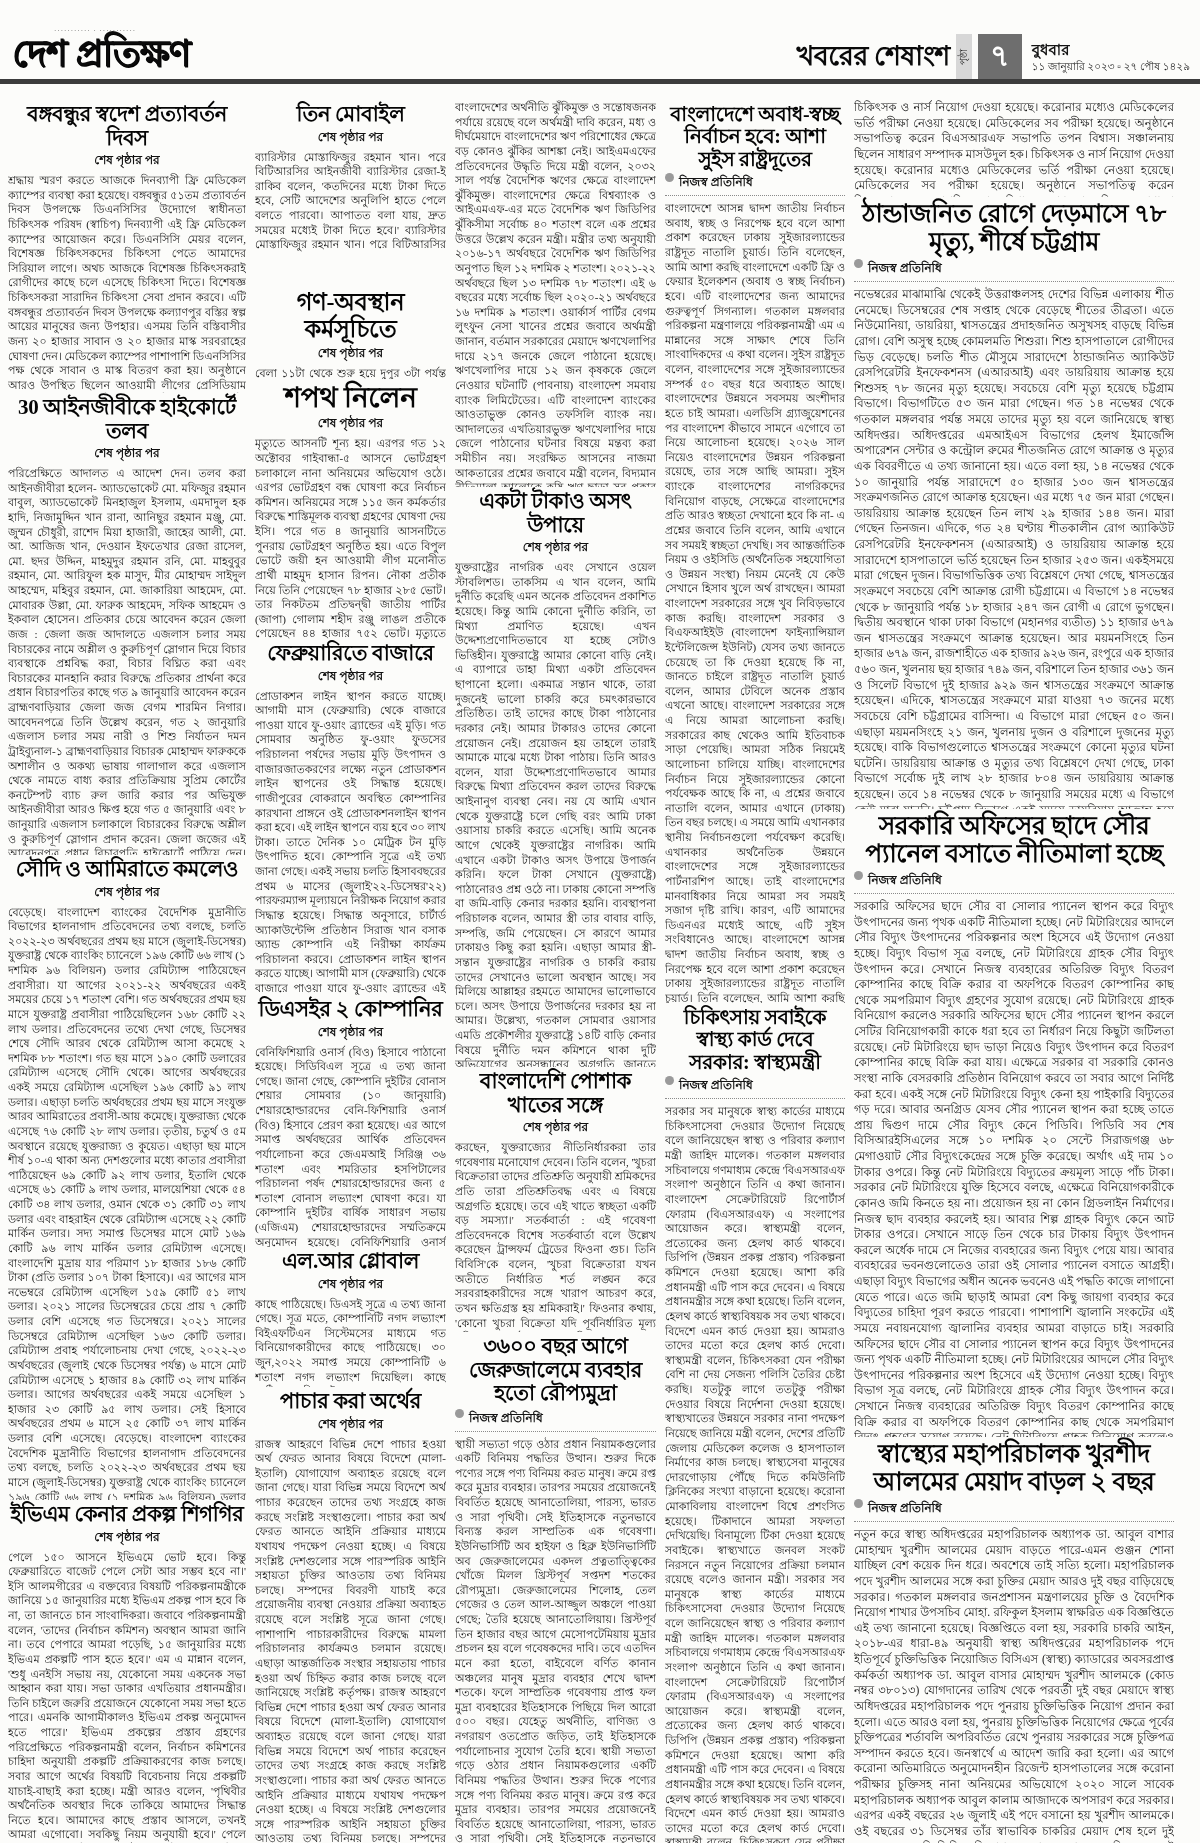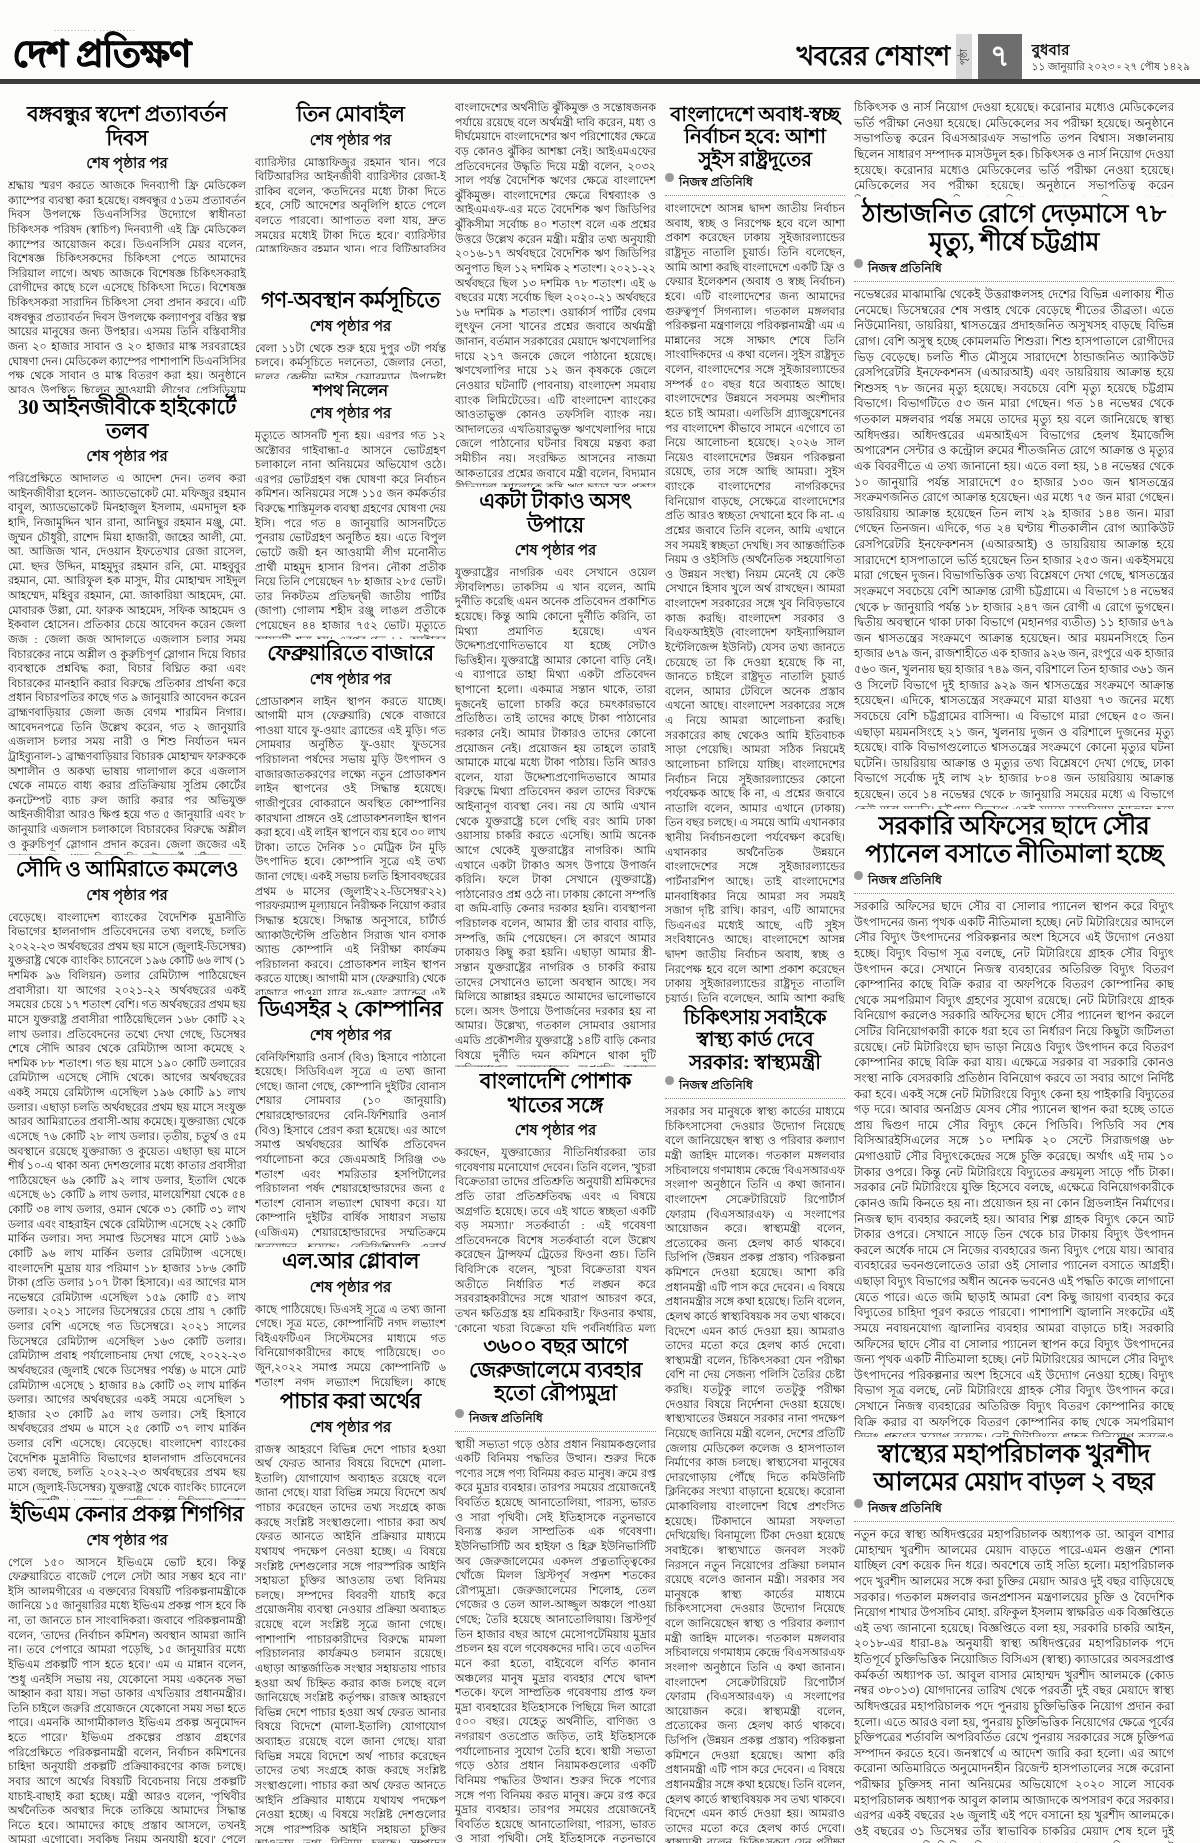--- a/index.html
+++ b/index.html
@@ -35,21 +35,21 @@
   .hdr-rule{position:absolute; left:0; right:0; bottom:0; height:5px; background:#3c3c3c;}
   
   .content{display:flex; gap:9px; padding:16px 6px 0 8px;}
   .col{flex:0 0 auto;}
   .article{overflow:hidden; position:relative; margin-bottom:0;}
   .article h2{
     margin:3px 0 1px 0; text-align:center; font-weight:800; line-height:1.12;
     color:#050505; letter-spacing:-0.3px;
   }
   .continued{
-    text-align:center; font-weight:700; font-size:15px; margin:0 0 2px 0; color:#111;
+    text-align:center; font-weight:700; font-size:12px; margin:0 0 2px 0; color:#111;
   }
   .byline{
     display:flex; align-items:flex-start; gap:5px; font-weight:700; font-size:12px;
     margin:3px 0 1px 0;
   }
   .byline .dot{width:9px; height:9px; border-radius:50%; background:#9a9a9a; display:inline-block;}
   .byline-rule{border-bottom:1.5px dotted #8a8a8a; margin:2px 0 5px 0;}
   .body-text{
     font-size:11px; line-height:1.33; text-align:justify; color:#171717;
     word-break:break-word;
@@ -101,26 +101,26 @@
           <div class="body-text">পেলে ১৫০ আসনে ইভিএমে ভোট হবে। কিন্তু ফেব্রুয়ারিতে বাজেট পেলে সেটা আর সম্ভব হবে না।' ইসি আলমগীরের এ বক্তব্যের বিষয়টি পরিকল্পনামন্ত্রীকে জানিয়ে ১৫ জানুয়ারির মধ্যে ইভিএম প্রকল্প পাস হবে কি না, তা জানতে চান সাংবাদিকরা। জবাবে পরিকল্পনামন্ত্রী বলেন, 'তাদের (নির্বাচন কমিশন) অবস্থান আমরা জানি না। তবে পেপারে আমরা পড়েছি, ১৫ জানুয়ারির মধ্যে ইভিএম প্রকল্পটি পাস হতে হবে।' এম এ মান্নান বলেন, 'শুধু এনইসি সভায় নয়, যেকোনো সময় একনেক সভা আহ্বান করা যায়। সভা ডাকার এখতিয়ার প্রধানমন্ত্রীর। তিনি চাইলে জরুরি প্রয়োজনে যেকোনো সময় সভা হতে পারে। এমনকি আগামীকালও ইভিএম প্রকল্প অনুমোদন হতে পারে।' ইভিএম প্রকল্পের প্রস্তাব গ্রহণের পরিপ্রেক্ষিতে পরিকল্পনামন্ত্রী বলেন, নির্বাচন কমিশনের চাহিদা অনুযায়ী প্রকল্পটি প্রক্রিয়াকরণের কাজ চলছে। সবার আগে অর্থের বিষয়টি বিবেচনায় নিয়ে প্রকল্পটি যাচাই-বাছাই করা হচ্ছে। মন্ত্রী আরও বলেন, 'পৃথিবীর অর্থনৈতিক অবস্থার দিকে তাকিয়ে আমাদের সিদ্ধান্ত নিতে হবে। আমাদের কাছে প্রস্তাব আসলে, তখনই আমরা এগোবো। সবকিছু নিয়ম অনুযায়ী হবে।' পেলে ১৫০ আসনে ইভিএমে ভোট হবে। কিন্তু ফেব্রুয়ারিতে বাজেট পেলে সেটা আর সম্ভব হবে না।' ইসি আলমগীরের এ বক্তব্যের বিষয়টি পরিকল্পনামন্ত্রীকে জানিয়ে ১৫ জানুয়ারির মধ্যে ইভিএম প্রকল্প পাস হবে কি না, তা জানতে চান সাংবাদিকরা। জবাবে পরিকল্পনামন্ত্রী বলেন, 'তাদের (নির্বাচন কমিশন) অবস্থান আমরা জানি না। তবে পেপারে আমরা পড়েছি, ১৫ জানুয়ারির মধ্যে ইভিএম প্রকল্পটি পাস হতে হবে।' এম এ মান্নান বলেন, 'শুধু এনইসি সভায় নয়, যেকোনো সময় একনেক সভা আহ্বান করা যায়। সভা ডাকার এখতিয়ার প্রধানমন্ত্রীর। তিনি চাইলে জরুরি প্রয়োজনে যেকোনো সময় সভা হতে পারে। এমনকি আগামীকালও ইভিএম প্রকল্প অনুমোদন হতে পারে।' ইভিএম প্রকল্পের প্রস্তাব গ্রহণের পরিপ্রেক্ষিতে পরিকল্পনামন্ত্রী বলেন, নির্বাচন কমিশনের চাহিদা অনুযায়ী প্রকল্পটি প্রক্রিয়াকরণের কাজ চলছে। সবার আগে অর্থের বিষয়টি বিবেচনায় নিয়ে প্রকল্পটি যাচাই-বাছাই করা হচ্ছে। মন্ত্রী আরও বলেন, 'পৃথিবীর অর্থনৈতিক অবস্থার দিকে তাকিয়ে আমাদের সিদ্ধান্ত নিতে হবে। আমাদের কাছে প্রস্তাব আসলে, তখনই আমরা এগোবো। সবকিছু নিয়ম অনুযায়ী হবে।' পেলে ১৫০ আসনে ইভিএমে ভোট হবে। কিন্তু ফেব্রুয়ারিতে বাজেট পেলে সেটা আর সম্ভব হবে না।' ইসি আলমগীরের এ বক্তব্যের বিষয়টি পরিকল্পনামন্ত্রীকে জানিয়ে ১৫ জানুয়ারির মধ্যে ইভিএম প্রকল্প পাস হবে কি না, তা জানতে চান সাংবাদিকরা। জবাবে পরিকল্পনামন্ত্রী বলেন, 'তাদের (নির্বাচন কমিশন) অবস্থান আমরা জানি না। তবে পেপারে আমরা পড়েছি, ১৫ জানুয়ারির মধ্যে ইভিএম প্রকল্পটি পাস হতে হবে।' এম এ মান্নান বলেন, 'শুধু এনইসি সভায় নয়, যেকোনো সময় একনেক সভা আহ্বান করা যায়। সভা ডাকার এখতিয়ার প্রধানমন্ত্রীর। তিনি চাইলে জরুরি প্রয়োজনে যেকোনো সময় সভা হতে পারে। এমনকি আগামীকালও ইভিএম প্রকল্প অনুমোদন হতে পারে।' ইভিএম প্রকল্পের প্রস্তাব গ্রহণের পরিপ্রেক্ষিতে পরিকল্পনামন্ত্রী বলেন, নির্বাচন কমিশনের চাহিদা অনুযায়ী প্রকল্পটি প্রক্রিয়াকরণের কাজ চলছে। সবার আগে অর্থের বিষয়টি বিবেচনায় নিয়ে প্রকল্পটি যাচাই-বাছাই করা হচ্ছে। মন্ত্রী আরও বলেন, 'পৃথিবীর অর্থনৈতিক অবস্থার দিকে তাকিয়ে আমাদের সিদ্ধান্ত নিতে হবে। আমাদের কাছে প্রস্তাব আসলে, তখনই আমরা এগোবো। সবকিছু নিয়ম অনুযায়ী হবে।' পেলে ১৫০ আসনে ইভিএমে ভোট হবে। কিন্তু ফেব্রুয়ারিতে বাজেট পেলে সেটা আর সম্ভব হবে না।' ইসি আলমগীরের এ বক্তব্যের বিষয়টি পরিকল্পনামন্ত্রীকে জানিয়ে ১৫ জানুয়ারির মধ্যে ইভিএম প্রকল্প পাস হবে কি না, তা জানতে চান সাংবাদিকরা। জবাবে পরিকল্পনামন্ত্রী বলেন, 'তাদের (নির্বাচন কমিশন) অবস্থান আমরা জানি না। তবে পেপারে আমরা পড়েছি, ১৫ জানুয়ারির মধ্যে ইভিএম প্রকল্পটি পাস হতে হবে।' এম এ মান্নান বলেন, 'শুধু এনইসি সভায় নয়, যেকোনো সময় একনেক সভা আহ্বান করা যায়। সভা ডাকার এখতিয়ার প্রধানমন্ত্রীর। তিনি চাইলে জরুরি প্রয়োজনে যেকোনো সময় সভা হতে পারে। এমনকি আগামীকালও ইভিএম প্রকল্প অনুমোদন হতে পারে।' ইভিএম প্রকল্পের প্রস্তাব গ্রহণের পরিপ্রেক্ষিতে পরিকল্পনামন্ত্রী বলেন, নির্বাচন কমিশনের চাহিদা অনুযায়ী প্রকল্পটি প্রক্রিয়াকরণের কাজ চলছে। সবার আগে অর্থের বিষয়টি বিবেচনায় নিয়ে প্রকল্পটি যাচাই-বাছাই করা হচ্ছে। মন্ত্রী আরও বলেন, 'পৃথিবীর অর্থনৈতিক অবস্থার দিকে তাকিয়ে আমাদের সিদ্ধান্ত নিতে হবে। আমাদের কাছে প্রস্তাব আসলে, তখনই আমরা এগোবো। সবকিছু নিয়ম অনুযায়ী হবে।' পেলে ১৫০ আসনে ইভিএমে ভোট হবে। কিন্তু ফেব্রুয়ারিতে বাজেট পেলে সেটা আর সম্ভব হবে না।' ইসি আলমগীরের এ বক্তব্যের বিষয়টি পরিকল্পনামন্ত্রীকে জানিয়ে ১৫ জানুয়ারির মধ্যে ইভিএম প্রকল্প পাস হবে কি না, তা জানতে চান সাংবাদিকরা। জবাবে পরিকল্পনামন্ত্রী বলেন, 'তাদের (নির্বাচন কমিশন) অবস্থান আমরা জানি না। তবে পেপারে আমরা পড়েছি, ১৫ জানুয়ারির মধ্যে ইভিএম প্রকল্পটি পাস হতে হবে।' এম এ মান্নান বলেন, 'শুধু এনইসি সভায় নয়, যেকোনো সময় একনেক সভা আহ্বান করা যায়। সভা ডাকার এখতিয়ার প্রধানমন্ত্রীর। তিনি চাইলে জরুরি প্রয়োজনে যেকোনো সময় সভা হতে পারে। এমনকি আগামীকালও ইভিএম প্রকল্প অনুমোদন হতে পারে।' ইভিএম প্রকল্পের প্রস্তাব গ্রহণের পরিপ্রেক্ষিতে পরিকল্পনামন্ত্রী বলেন, নির্বাচন কমিশনের চাহিদা অনুযায়ী প্রকল্পটি প্রক্রিয়াকরণের কাজ চলছে। সবার আগে অর্থের বিষয়টি বিবেচনায় নিয়ে প্রকল্পটি যাচাই-বাছাই করা হচ্ছে। মন্ত্রী আরও বলেন, 'পৃথিবীর অর্থনৈতিক অবস্থার দিকে তাকিয়ে আমাদের সিদ্ধান্ত নিতে হবে। আমাদের কাছে প্রস্তাব আসলে, তখনই আমরা এগোবো। সবকিছু নিয়ম অনুযায়ী হবে।' পেলে ১৫০ আসনে ইভিএমে ভোট হবে। কিন্তু ফেব্রুয়ারিতে বাজেট পেলে সেটা আর সম্ভব হবে না।' ইসি আলমগীরের এ বক্তব্যের বিষয়টি পরিকল্পনামন্ত্রীকে জানিয়ে ১৫ জানুয়ারির মধ্যে ইভিএম প্রকল্প পাস হবে কি না, তা জানতে চান সাংবাদিকরা। জবাবে পরিকল্পনামন্ত্রী বলেন, 'তাদের (নির্বাচন কমিশন) অবস্থান আমরা জানি না। তবে পেপারে আমরা পড়েছি, ১৫ জানুয়ারির মধ্যে ইভিএম প্রকল্পটি পাস হতে হবে।' এম এ মান্নান বলেন, 'শুধু এনইসি সভায় নয়, যেকোনো সময় একনেক সভা আহ্বান করা যায়। সভা ডাকার এখতিয়ার প্রধানমন্ত্রীর। তিনি চাইলে জরুরি প্রয়োজনে যেকোনো সময় সভা হতে পারে। এমনকি আগামীকালও ইভিএম প্রকল্প অনুমোদন হতে পারে।' ইভিএম প্রকল্পের প্রস্তাব গ্রহণের পরিপ্রেক্ষিতে পরিকল্পনামন্ত্রী বলেন, নির্বাচন কমিশনের চাহিদা অনুযায়ী প্রকল্পটি প্রক্রিয়াকরণের কাজ চলছে। সবার আগে অর্থের বিষয়টি বিবেচনায় নিয়ে প্রকল্পটি যাচাই-বাছাই করা হচ্ছে। মন্ত্রী আরও বলেন, 'পৃথিবীর অর্থনৈতিক অবস্থার দিকে তাকিয়ে আমাদের সিদ্ধান্ত নিতে হবে। আমাদের কাছে প্রস্তাব আসলে, তখনই আমরা এগোবো। সবকিছু নিয়ম অনুযায়ী হবে।' পেলে ১৫০ আসনে ইভিএমে ভোট হবে। কিন্তু ফেব্রুয়ারিতে বাজেট পেলে সেটা আর সম্ভব হবে না।' ইসি আলমগীরের এ বক্তব্যের বিষয়টি পরিকল্পনামন্ত্রীকে জানিয়ে ১৫ জানুয়ারির মধ্যে ইভিএম প্রকল্প পাস হবে কি না, তা জানতে চান সাংবাদিকরা। জবাবে পরিকল্পনামন্ত্রী বলেন, 'তাদের (নির্বাচন কমিশন) অবস্থান আমরা জানি না। তবে পেপারে আমরা পড়েছি, ১৫ জানুয়ারির মধ্যে ইভিএম প্রকল্পটি পাস হতে হবে।' এম এ মান্নান বলেন, 'শুধু এনইসি সভায় নয়, যেকোনো সময় একনেক সভা আহ্বান করা যায়। সভা ডাকার এখতিয়ার প্রধানমন্ত্রীর। তিনি চাইলে জরুরি প্রয়োজনে যেকোনো সময় সভা হতে পারে। এমনকি আগামীকালও ইভিএম প্রকল্প অনুমোদন হতে পারে।' ইভিএম প্রকল্পের প্রস্তাব গ্রহণের পরিপ্রেক্ষিতে পরিকল্পনামন্ত্রী বলেন, নির্বাচন কমিশনের চাহিদা অনুযায়ী প্রকল্পটি প্রক্রিয়াকরণের কাজ চলছে। সবার আগে অর্থের বিষয়টি বিবেচনায় নিয়ে প্রকল্পটি যাচাই-বাছাই করা হচ্ছে। মন্ত্রী আরও বলেন, 'পৃথিবীর অর্থনৈতিক অবস্থার দিকে তাকিয়ে আমাদের সিদ্ধান্ত নিতে হবে। আমাদের কাছে প্রস্তাব আসলে, তখনই আমরা এগোবো। সবকিছু নিয়ম অনুযায়ী হবে।'</div>
         </div>
       </div>
       <div class="col" style="width: 191px;">
         <div class="article" style="height: 152px;">
           <h2 style="font-size: 21px;">তিন মোবাইল</h2>
           <div class="continued">শেষ পৃষ্ঠার পর</div>
           <div class="body-text">ব্যারিস্টার মোস্তাফিজুর রহমান খান। পরে বিটিআরসির আইনজীবী ব্যারিস্টার রেজা-ই রাকিব বলেন, 'কতদিনের মধ্যে টাকা দিতে হবে, সেটি আদেশের অনুলিপি হাতে পেলে বলতে পারবো। আপাতত বলা যায়, দ্রুত সময়ের মধ্যেই টাকা দিতে হবে।' ব্যারিস্টার মোস্তাফিজুর রহমান খান। পরে বিটিআরসির আইনজীবী ব্যারিস্টার রেজা-ই রাকিব বলেন, 'কতদিনের মধ্যে টাকা দিতে হবে, সেটি আদেশের অনুলিপি হাতে পেলে বলতে পারবো। আপাতত বলা যায়, দ্রুত সময়ের মধ্যেই টাকা দিতে হবে।' ব্যারিস্টার মোস্তাফিজুর রহমান খান। পরে বিটিআরসির আইনজীবী ব্যারিস্টার রেজা-ই রাকিব বলেন, 'কতদিনের মধ্যে টাকা দিতে হবে, সেটি আদেশের অনুলিপি হাতে পেলে বলতে পারবো। আপাতত বলা যায়, দ্রুত সময়ের মধ্যেই টাকা দিতে হবে।' ব্যারিস্টার মোস্তাফিজুর রহমান খান। পরে বিটিআরসির আইনজীবী ব্যারিস্টার রেজা-ই রাকিব বলেন, 'কতদিনের মধ্যে টাকা দিতে হবে, সেটি আদেশের অনুলিপি হাতে পেলে বলতে পারবো। আপাতত বলা যায়, দ্রুত সময়ের মধ্যেই টাকা দিতে হবে।' ব্যারিস্টার মোস্তাফিজুর রহমান খান। পরে বিটিআরসির আইনজীবী ব্যারিস্টার রেজা-ই রাকিব বলেন, 'কতদিনের মধ্যে টাকা দিতে হবে, সেটি আদেশের অনুলিপি হাতে পেলে বলতে পারবো। আপাতত বলা যায়, দ্রুত সময়ের মধ্যেই টাকা দিতে হবে।' ব্যারিস্টার মোস্তাফিজুর রহমান খান। পরে বিটিআরসির আইনজীবী ব্যারিস্টার রেজা-ই রাকিব বলেন, 'কতদিনের মধ্যে টাকা দিতে হবে, সেটি আদেশের অনুলিপি হাতে পেলে বলতে পারবো। আপাতত বলা যায়, দ্রুত সময়ের মধ্যেই টাকা দিতে হবে।' ব্যারিস্টার মোস্তাফিজুর রহমান খান। পরে বিটিআরসির আইনজীবী ব্যারিস্টার রেজা-ই রাকিব বলেন, 'কতদিনের মধ্যে টাকা দিতে হবে, সেটি আদেশের অনুলিপি হাতে পেলে বলতে পারবো। আপাতত বলা যায়, দ্রুত সময়ের মধ্যেই টাকা দিতে হবে।'</div>
         </div>
         <div class="article" style="height: 127px;">
-          <h2 style="font-size: 21px; margin-top: 37px;">গণ-অবস্থান কর্মসূচিতে</h2>
+          <h2 style="font-size: 24px; margin-top: 37px;">গণ-অবস্থান কর্মসূচিতে</h2>
           <div class="continued">শেষ পৃষ্ঠার পর</div>
           <div class="body-text">বেলা ১১টা থেকে শুরু হয়ে দুপুর ৩টা পর্যন্ত চলবে। কর্মসূচিতে দলনেতা, জেলার নেতা, দলের কেন্দ্রীয় ভাইস চেয়ারম্যান, উপদেষ্টা কাউন্সিলের সদস্য ও যুগ্ম-মহাসচিবসহ সব পর্যায়ের নেতারা অংশ নেবেন। বেলা ১১টা থেকে শুরু হয়ে দুপুর ৩টা পর্যন্ত চলবে। কর্মসূচিতে দলনেতা, জেলার নেতা, দলের কেন্দ্রীয় ভাইস চেয়ারম্যান, উপদেষ্টা কাউন্সিলের সদস্য ও যুগ্ম-মহাসচিবসহ সব পর্যায়ের নেতারা অংশ নেবেন। বেলা ১১টা থেকে শুরু হয়ে দুপুর ৩টা পর্যন্ত চলবে। কর্মসূচিতে দলনেতা, জেলার নেতা, দলের কেন্দ্রীয় ভাইস চেয়ারম্যান, উপদেষ্টা কাউন্সিলের সদস্য ও যুগ্ম-মহাসচিবসহ সব পর্যায়ের নেতারা অংশ নেবেন। বেলা ১১টা থেকে শুরু হয়ে দুপুর ৩টা পর্যন্ত চলবে। কর্মসূচিতে দলনেতা, জেলার নেতা, দলের কেন্দ্রীয় ভাইস চেয়ারম্যান, উপদেষ্টা কাউন্সিলের সদস্য ও যুগ্ম-মহাসচিবসহ সব পর্যায়ের নেতারা অংশ নেবেন। বেলা ১১টা থেকে শুরু হয়ে দুপুর ৩টা পর্যন্ত চলবে। কর্মসূচিতে দলনেতা, জেলার নেতা, দলের কেন্দ্রীয় ভাইস চেয়ারম্যান, উপদেষ্টা কাউন্সিলের সদস্য ও যুগ্ম-মহাসচিবসহ সব পর্যায়ের নেতারা অংশ নেবেন। বেলা ১১টা থেকে শুরু হয়ে দুপুর ৩টা পর্যন্ত চলবে। কর্মসূচিতে দলনেতা, জেলার নেতা, দলের কেন্দ্রীয় ভাইস চেয়ারম্যান, উপদেষ্টা কাউন্সিলের সদস্য ও যুগ্ম-মহাসচিবসহ সব পর্যায়ের নেতারা অংশ নেবেন। বেলা ১১টা থেকে শুরু হয়ে দুপুর ৩টা পর্যন্ত চলবে। কর্মসূচিতে দলনেতা, জেলার নেতা, দলের কেন্দ্রীয় ভাইস চেয়ারম্যান, উপদেষ্টা কাউন্সিলের সদস্য ও যুগ্ম-মহাসচিবসহ সব পর্যায়ের নেতারা অংশ নেবেন।</div>
         </div>
         <div class="article" style="height: 260px;">
-          <h2 style="font-size: 16px;">শপথ নিলেন</h2>
+          <h2 style="font-size: 28px;">শপথ নিলেন</h2>
           <div class="continued">শেষ পৃষ্ঠার পর</div>
           <div class="body-text">মৃত্যুতে আসনটি শূন্য হয়। এরপর গত ১২ অক্টোবর গাইবান্ধা-৫ আসনে ভোটগ্রহণ চলাকালে নানা অনিয়মের অভিযোগ ওঠে। এরপর ভোটগ্রহণ বন্ধ ঘোষণা করে নির্বাচন কমিশন। অনিয়মের সঙ্গে ১১৫ জন কর্মকর্তার বিরুদ্ধে শাস্তিমূলক ব্যবস্থা গ্রহণের ঘোষণা দেয় ইসি। পরে গত ৪ জানুয়ারি আসনটিতে পুনরায় ভোটগ্রহণ অনুষ্ঠিত হয়। এতে বিপুল ভোটে জয়ী হন আওয়ামী লীগ মনোনীত প্রার্থী মাহমুদ হাসান রিপন। নৌকা প্রতীক নিয়ে তিনি পেয়েছেন ৭৮ হাজার ২৮৫ ভোট। তার নিকটতম প্রতিদ্বন্দ্বী জাতীয় পার্টির (জাপা) গোলাম শহীদ রঞ্জু লাঙল প্রতীকে পেয়েছেন ৪৪ হাজার ৭৫২ ভোট। মৃত্যুতে আসনটি শূন্য হয়। এরপর গত ১২ অক্টোবর গাইবান্ধা-৫ আসনে ভোটগ্রহণ চলাকালে নানা অনিয়মের অভিযোগ ওঠে। এরপর ভোটগ্রহণ বন্ধ ঘোষণা করে নির্বাচন কমিশন। অনিয়মের সঙ্গে ১১৫ জন কর্মকর্তার বিরুদ্ধে শাস্তিমূলক ব্যবস্থা গ্রহণের ঘোষণা দেয় ইসি। পরে গত ৪ জানুয়ারি আসনটিতে পুনরায় ভোটগ্রহণ অনুষ্ঠিত হয়। এতে বিপুল ভোটে জয়ী হন আওয়ামী লীগ মনোনীত প্রার্থী মাহমুদ হাসান রিপন। নৌকা প্রতীক নিয়ে তিনি পেয়েছেন ৭৮ হাজার ২৮৫ ভোট। তার নিকটতম প্রতিদ্বন্দ্বী জাতীয় পার্টির (জাপা) গোলাম শহীদ রঞ্জু লাঙল প্রতীকে পেয়েছেন ৪৪ হাজার ৭৫২ ভোট। মৃত্যুতে আসনটি শূন্য হয়। এরপর গত ১২ অক্টোবর গাইবান্ধা-৫ আসনে ভোটগ্রহণ চলাকালে নানা অনিয়মের অভিযোগ ওঠে। এরপর ভোটগ্রহণ বন্ধ ঘোষণা করে নির্বাচন কমিশন। অনিয়মের সঙ্গে ১১৫ জন কর্মকর্তার বিরুদ্ধে শাস্তিমূলক ব্যবস্থা গ্রহণের ঘোষণা দেয় ইসি। পরে গত ৪ জানুয়ারি আসনটিতে পুনরায় ভোটগ্রহণ অনুষ্ঠিত হয়। এতে বিপুল ভোটে জয়ী হন আওয়ামী লীগ মনোনীত প্রার্থী মাহমুদ হাসান রিপন। নৌকা প্রতীক নিয়ে তিনি পেয়েছেন ৭৮ হাজার ২৮৫ ভোট। তার নিকটতম প্রতিদ্বন্দ্বী জাতীয় পার্টির (জাপা) গোলাম শহীদ রঞ্জু লাঙল প্রতীকে পেয়েছেন ৪৪ হাজার ৭৫২ ভোট। মৃত্যুতে আসনটি শূন্য হয়। এরপর গত ১২ অক্টোবর গাইবান্ধা-৫ আসনে ভোটগ্রহণ চলাকালে নানা অনিয়মের অভিযোগ ওঠে। এরপর ভোটগ্রহণ বন্ধ ঘোষণা করে নির্বাচন কমিশন। অনিয়মের সঙ্গে ১১৫ জন কর্মকর্তার বিরুদ্ধে শাস্তিমূলক ব্যবস্থা গ্রহণের ঘোষণা দেয় ইসি। পরে গত ৪ জানুয়ারি আসনটিতে পুনরায় ভোটগ্রহণ অনুষ্ঠিত হয়। এতে বিপুল ভোটে জয়ী হন আওয়ামী লীগ মনোনীত প্রার্থী মাহমুদ হাসান রিপন। নৌকা প্রতীক নিয়ে তিনি পেয়েছেন ৭৮ হাজার ২৮৫ ভোট। তার নিকটতম প্রতিদ্বন্দ্বী জাতীয় পার্টির (জাপা) গোলাম শহীদ রঞ্জু লাঙল প্রতীকে পেয়েছেন ৪৪ হাজার ৭৫২ ভোট। মৃত্যুতে আসনটি শূন্য হয়। এরপর গত ১২ অক্টোবর গাইবান্ধা-৫ আসনে ভোটগ্রহণ চলাকালে নানা অনিয়মের অভিযোগ ওঠে। এরপর ভোটগ্রহণ বন্ধ ঘোষণা করে নির্বাচন কমিশন। অনিয়মের সঙ্গে ১১৫ জন কর্মকর্তার বিরুদ্ধে শাস্তিমূলক ব্যবস্থা গ্রহণের ঘোষণা দেয় ইসি। পরে গত ৪ জানুয়ারি আসনটিতে পুনরায় ভোটগ্রহণ অনুষ্ঠিত হয়। এতে বিপুল ভোটে জয়ী হন আওয়ামী লীগ মনোনীত প্রার্থী মাহমুদ হাসান রিপন। নৌকা প্রতীক নিয়ে তিনি পেয়েছেন ৭৮ হাজার ২৮৫ ভোট। তার নিকটতম প্রতিদ্বন্দ্বী জাতীয় পার্টির (জাপা) গোলাম শহীদ রঞ্জু লাঙল প্রতীকে পেয়েছেন ৪৪ হাজার ৭৫২ ভোট। মৃত্যুতে আসনটি শূন্য হয়। এরপর গত ১২ অক্টোবর গাইবান্ধা-৫ আসনে ভোটগ্রহণ চলাকালে নানা অনিয়মের অভিযোগ ওঠে। এরপর ভোটগ্রহণ বন্ধ ঘোষণা করে নির্বাচন কমিশন। অনিয়মের সঙ্গে ১১৫ জন কর্মকর্তার বিরুদ্ধে শাস্তিমূলক ব্যবস্থা গ্রহণের ঘোষণা দেয় ইসি। পরে গত ৪ জানুয়ারি আসনটিতে পুনরায় ভোটগ্রহণ অনুষ্ঠিত হয়। এতে বিপুল ভোটে জয়ী হন আওয়ামী লীগ মনোনীত প্রার্থী মাহমুদ হাসান রিপন। নৌকা প্রতীক নিয়ে তিনি পেয়েছেন ৭৮ হাজার ২৮৫ ভোট। তার নিকটতম প্রতিদ্বন্দ্বী জাতীয় পার্টির (জাপা) গোলাম শহীদ রঞ্জু লাঙল প্রতীকে পেয়েছেন ৪৪ হাজার ৭৫২ ভোট। মৃত্যুতে আসনটি শূন্য হয়। এরপর গত ১২ অক্টোবর গাইবান্ধা-৫ আসনে ভোটগ্রহণ চলাকালে নানা অনিয়মের অভিযোগ ওঠে। এরপর ভোটগ্রহণ বন্ধ ঘোষণা করে নির্বাচন কমিশন। অনিয়মের সঙ্গে ১১৫ জন কর্মকর্তার বিরুদ্ধে শাস্তিমূলক ব্যবস্থা গ্রহণের ঘোষণা দেয় ইসি। পরে গত ৪ জানুয়ারি আসনটিতে পুনরায় ভোটগ্রহণ অনুষ্ঠিত হয়। এতে বিপুল ভোটে জয়ী হন আওয়ামী লীগ মনোনীত প্রার্থী মাহমুদ হাসান রিপন। নৌকা প্রতীক নিয়ে তিনি পেয়েছেন ৭৮ হাজার ২৮৫ ভোট। তার নিকটতম প্রতিদ্বন্দ্বী জাতীয় পার্টির (জাপা) গোলাম শহীদ রঞ্জু লাঙল প্রতীকে পেয়েছেন ৪৪ হাজার ৭৫২ ভোট।</div>
         </div>
         <div class="article" style="height: 356px;">
           <h2 style="font-size: 21px;">ফেব্রুয়ারিতে বাজারে</h2>
           <div class="continued">শেষ পৃষ্ঠার পর</div>
           <div class="body-text">প্রোডাকশন লাইন স্থাপন করতে যাচ্ছে। আগামী মাস (ফেব্রুয়ারি) থেকে বাজারে পাওয়া যাবে ফু-ওয়াং ব্র্যান্ডের এই মুড়ি। গত সোমবার অনুষ্ঠিত ফু-ওয়াং ফুডসের পরিচালনা পর্ষদের সভায় মুড়ি উৎপাদন ও বাজারজাতকরণের লক্ষ্যে নতুন প্রোডাকশন লাইন স্থাপনের ওই সিদ্ধান্ত হয়েছে। গাজীপুরের বোকরানে অবস্থিত কোম্পানির কারখানা প্রাঙ্গনে ওই প্রোডাকশনলাইন স্থাপন করা হবে। এই লাইন স্থাপনে ব্যয় হবে ৩০ লাখ টাকা। তাতে দৈনিক ১০ মেট্রিক টন মুড়ি উৎপাদিত হবে। কোম্পানি সূত্রে এই তথ্য জানা গেছে। একই সভায় চলতি হিসাববছরের প্রথম ৬ মাসের (জুলাই'২২-ডিসেম্বর'২২) পারফরম্যান্স মূল্যায়নে নিরীক্ষক নিয়োগ করার সিদ্ধান্ত হয়েছে। সিদ্ধান্ত অনুসারে, চার্টার্ড অ্যাকাউন্টেন্সি প্রতিষ্ঠান সিরাজ খান বসাক অ্যান্ড কোম্পানি এই নিরীক্ষা কার্যক্রম পরিচালনা করবে। প্রোডাকশন লাইন স্থাপন করতে যাচ্ছে। আগামী মাস (ফেব্রুয়ারি) থেকে বাজারে পাওয়া যাবে ফু-ওয়াং ব্র্যান্ডের এই মুড়ি। গত সোমবার অনুষ্ঠিত ফু-ওয়াং ফুডসের পরিচালনা পর্ষদের সভায় মুড়ি উৎপাদন ও বাজারজাতকরণের লক্ষ্যে নতুন প্রোডাকশন লাইন স্থাপনের ওই সিদ্ধান্ত হয়েছে। গাজীপুরের বোকরানে অবস্থিত কোম্পানির কারখানা প্রাঙ্গনে ওই প্রোডাকশনলাইন স্থাপন করা হবে। এই লাইন স্থাপনে ব্যয় হবে ৩০ লাখ টাকা। তাতে দৈনিক ১০ মেট্রিক টন মুড়ি উৎপাদিত হবে। কোম্পানি সূত্রে এই তথ্য জানা গেছে। একই সভায় চলতি হিসাববছরের প্রথম ৬ মাসের (জুলাই'২২-ডিসেম্বর'২২) পারফরম্যান্স মূল্যায়নে নিরীক্ষক নিয়োগ করার সিদ্ধান্ত হয়েছে। সিদ্ধান্ত অনুসারে, চার্টার্ড অ্যাকাউন্টেন্সি প্রতিষ্ঠান সিরাজ খান বসাক অ্যান্ড কোম্পানি এই নিরীক্ষা কার্যক্রম পরিচালনা করবে। প্রোডাকশন লাইন স্থাপন করতে যাচ্ছে। আগামী মাস (ফেব্রুয়ারি) থেকে বাজারে পাওয়া যাবে ফু-ওয়াং ব্র্যান্ডের এই মুড়ি। গত সোমবার অনুষ্ঠিত ফু-ওয়াং ফুডসের পরিচালনা পর্ষদের সভায় মুড়ি উৎপাদন ও বাজারজাতকরণের লক্ষ্যে নতুন প্রোডাকশন লাইন স্থাপনের ওই সিদ্ধান্ত হয়েছে। গাজীপুরের বোকরানে অবস্থিত কোম্পানির কারখানা প্রাঙ্গনে ওই প্রোডাকশনলাইন স্থাপন করা হবে। এই লাইন স্থাপনে ব্যয় হবে ৩০ লাখ টাকা। তাতে দৈনিক ১০ মেট্রিক টন মুড়ি উৎপাদিত হবে। কোম্পানি সূত্রে এই তথ্য জানা গেছে। একই সভায় চলতি হিসাববছরের প্রথম ৬ মাসের (জুলাই'২২-ডিসেম্বর'২২) পারফরম্যান্স মূল্যায়নে নিরীক্ষক নিয়োগ করার সিদ্ধান্ত হয়েছে। সিদ্ধান্ত অনুসারে, চার্টার্ড অ্যাকাউন্টেন্সি প্রতিষ্ঠান সিরাজ খান বসাক অ্যান্ড কোম্পানি এই নিরীক্ষা কার্যক্রম পরিচালনা করবে। প্রোডাকশন লাইন স্থাপন করতে যাচ্ছে। আগামী মাস (ফেব্রুয়ারি) থেকে বাজারে পাওয়া যাবে ফু-ওয়াং ব্র্যান্ডের এই মুড়ি। গত সোমবার অনুষ্ঠিত ফু-ওয়াং ফুডসের পরিচালনা পর্ষদের সভায় মুড়ি উৎপাদন ও বাজারজাতকরণের লক্ষ্যে নতুন প্রোডাকশন লাইন স্থাপনের ওই সিদ্ধান্ত হয়েছে। গাজীপুরের বোকরানে অবস্থিত কোম্পানির কারখানা প্রাঙ্গনে ওই প্রোডাকশনলাইন স্থাপন করা হবে। এই লাইন স্থাপনে ব্যয় হবে ৩০ লাখ টাকা। তাতে দৈনিক ১০ মেট্রিক টন মুড়ি উৎপাদিত হবে। কোম্পানি সূত্রে এই তথ্য জানা গেছে। একই সভায় চলতি হিসাববছরের প্রথম ৬ মাসের (জুলাই'২২-ডিসেম্বর'২২) পারফরম্যান্স মূল্যায়নে নিরীক্ষক নিয়োগ করার সিদ্ধান্ত হয়েছে। সিদ্ধান্ত অনুসারে, চার্টার্ড অ্যাকাউন্টেন্সি প্রতিষ্ঠান সিরাজ খান বসাক অ্যান্ড কোম্পানি এই নিরীক্ষা কার্যক্রম পরিচালনা করবে। প্রোডাকশন লাইন স্থাপন করতে যাচ্ছে। আগামী মাস (ফেব্রুয়ারি) থেকে বাজারে পাওয়া যাবে ফু-ওয়াং ব্র্যান্ডের এই মুড়ি। গত সোমবার অনুষ্ঠিত ফু-ওয়াং ফুডসের পরিচালনা পর্ষদের সভায় মুড়ি উৎপাদন ও বাজারজাতকরণের লক্ষ্যে নতুন প্রোডাকশন লাইন স্থাপনের ওই সিদ্ধান্ত হয়েছে। গাজীপুরের বোকরানে অবস্থিত কোম্পানির কারখানা প্রাঙ্গনে ওই প্রোডাকশনলাইন স্থাপন করা হবে। এই লাইন স্থাপনে ব্যয় হবে ৩০ লাখ টাকা। তাতে দৈনিক ১০ মেট্রিক টন মুড়ি উৎপাদিত হবে। কোম্পানি সূত্রে এই তথ্য জানা গেছে। একই সভায় চলতি হিসাববছরের প্রথম ৬ মাসের (জুলাই'২২-ডিসেম্বর'২২) পারফরম্যান্স মূল্যায়নে নিরীক্ষক নিয়োগ করার সিদ্ধান্ত হয়েছে। সিদ্ধান্ত অনুসারে, চার্টার্ড অ্যাকাউন্টেন্সি প্রতিষ্ঠান সিরাজ খান বসাক অ্যান্ড কোম্পানি এই নিরীক্ষা কার্যক্রম পরিচালনা করবে। প্রোডাকশন লাইন স্থাপন করতে যাচ্ছে। আগামী মাস (ফেব্রুয়ারি) থেকে বাজারে পাওয়া যাবে ফু-ওয়াং ব্র্যান্ডের এই মুড়ি। গত সোমবার অনুষ্ঠিত ফু-ওয়াং ফুডসের পরিচালনা পর্ষদের সভায় মুড়ি উৎপাদন ও বাজারজাতকরণের লক্ষ্যে নতুন প্রোডাকশন লাইন স্থাপনের ওই সিদ্ধান্ত হয়েছে। গাজীপুরের বোকরানে অবস্থিত কোম্পানির কারখানা প্রাঙ্গনে ওই প্রোডাকশনলাইন স্থাপন করা হবে। এই লাইন স্থাপনে ব্যয় হবে ৩০ লাখ টাকা। তাতে দৈনিক ১০ মেট্রিক টন মুড়ি উৎপাদিত হবে। কোম্পানি সূত্রে এই তথ্য জানা গেছে। একই সভায় চলতি হিসাববছরের প্রথম ৬ মাসের (জুলাই'২২-ডিসেম্বর'২২) পারফরম্যান্স মূল্যায়নে নিরীক্ষক নিয়োগ করার সিদ্ধান্ত হয়েছে। সিদ্ধান্ত অনুসারে, চার্টার্ড অ্যাকাউন্টেন্সি প্রতিষ্ঠান সিরাজ খান বসাক অ্যান্ড কোম্পানি এই নিরীক্ষা কার্যক্রম পরিচালনা করবে। প্রোডাকশন লাইন স্থাপন করতে যাচ্ছে। আগামী মাস (ফেব্রুয়ারি) থেকে বাজারে পাওয়া যাবে ফু-ওয়াং ব্র্যান্ডের এই মুড়ি। গত সোমবার অনুষ্ঠিত ফু-ওয়াং ফুডসের পরিচালনা পর্ষদের সভায় মুড়ি উৎপাদন ও বাজারজাতকরণের লক্ষ্যে নতুন প্রোডাকশন লাইন স্থাপনের ওই সিদ্ধান্ত হয়েছে। গাজীপুরের বোকরানে অবস্থিত কোম্পানির কারখানা প্রাঙ্গনে ওই প্রোডাকশনলাইন স্থাপন করা হবে। এই লাইন স্থাপনে ব্যয় হবে ৩০ লাখ টাকা। তাতে দৈনিক ১০ মেট্রিক টন মুড়ি উৎপাদিত হবে। কোম্পানি সূত্রে এই তথ্য জানা গেছে। একই সভায় চলতি হিসাববছরের প্রথম ৬ মাসের (জুলাই'২২-ডিসেম্বর'২২) পারফরম্যান্স মূল্যায়নে নিরীক্ষক নিয়োগ করার সিদ্ধান্ত হয়েছে। সিদ্ধান্ত অনুসারে, চার্টার্ড অ্যাকাউন্টেন্সি প্রতিষ্ঠান সিরাজ খান বসাক অ্যান্ড কোম্পানি এই নিরীক্ষা কার্যক্রম পরিচালনা করবে।</div>
         </div>
         <div class="article" style="height: 252px;">
           <h2 style="font-size: 21px;">ডিএসইর ২ কোম্পানির</h2>

